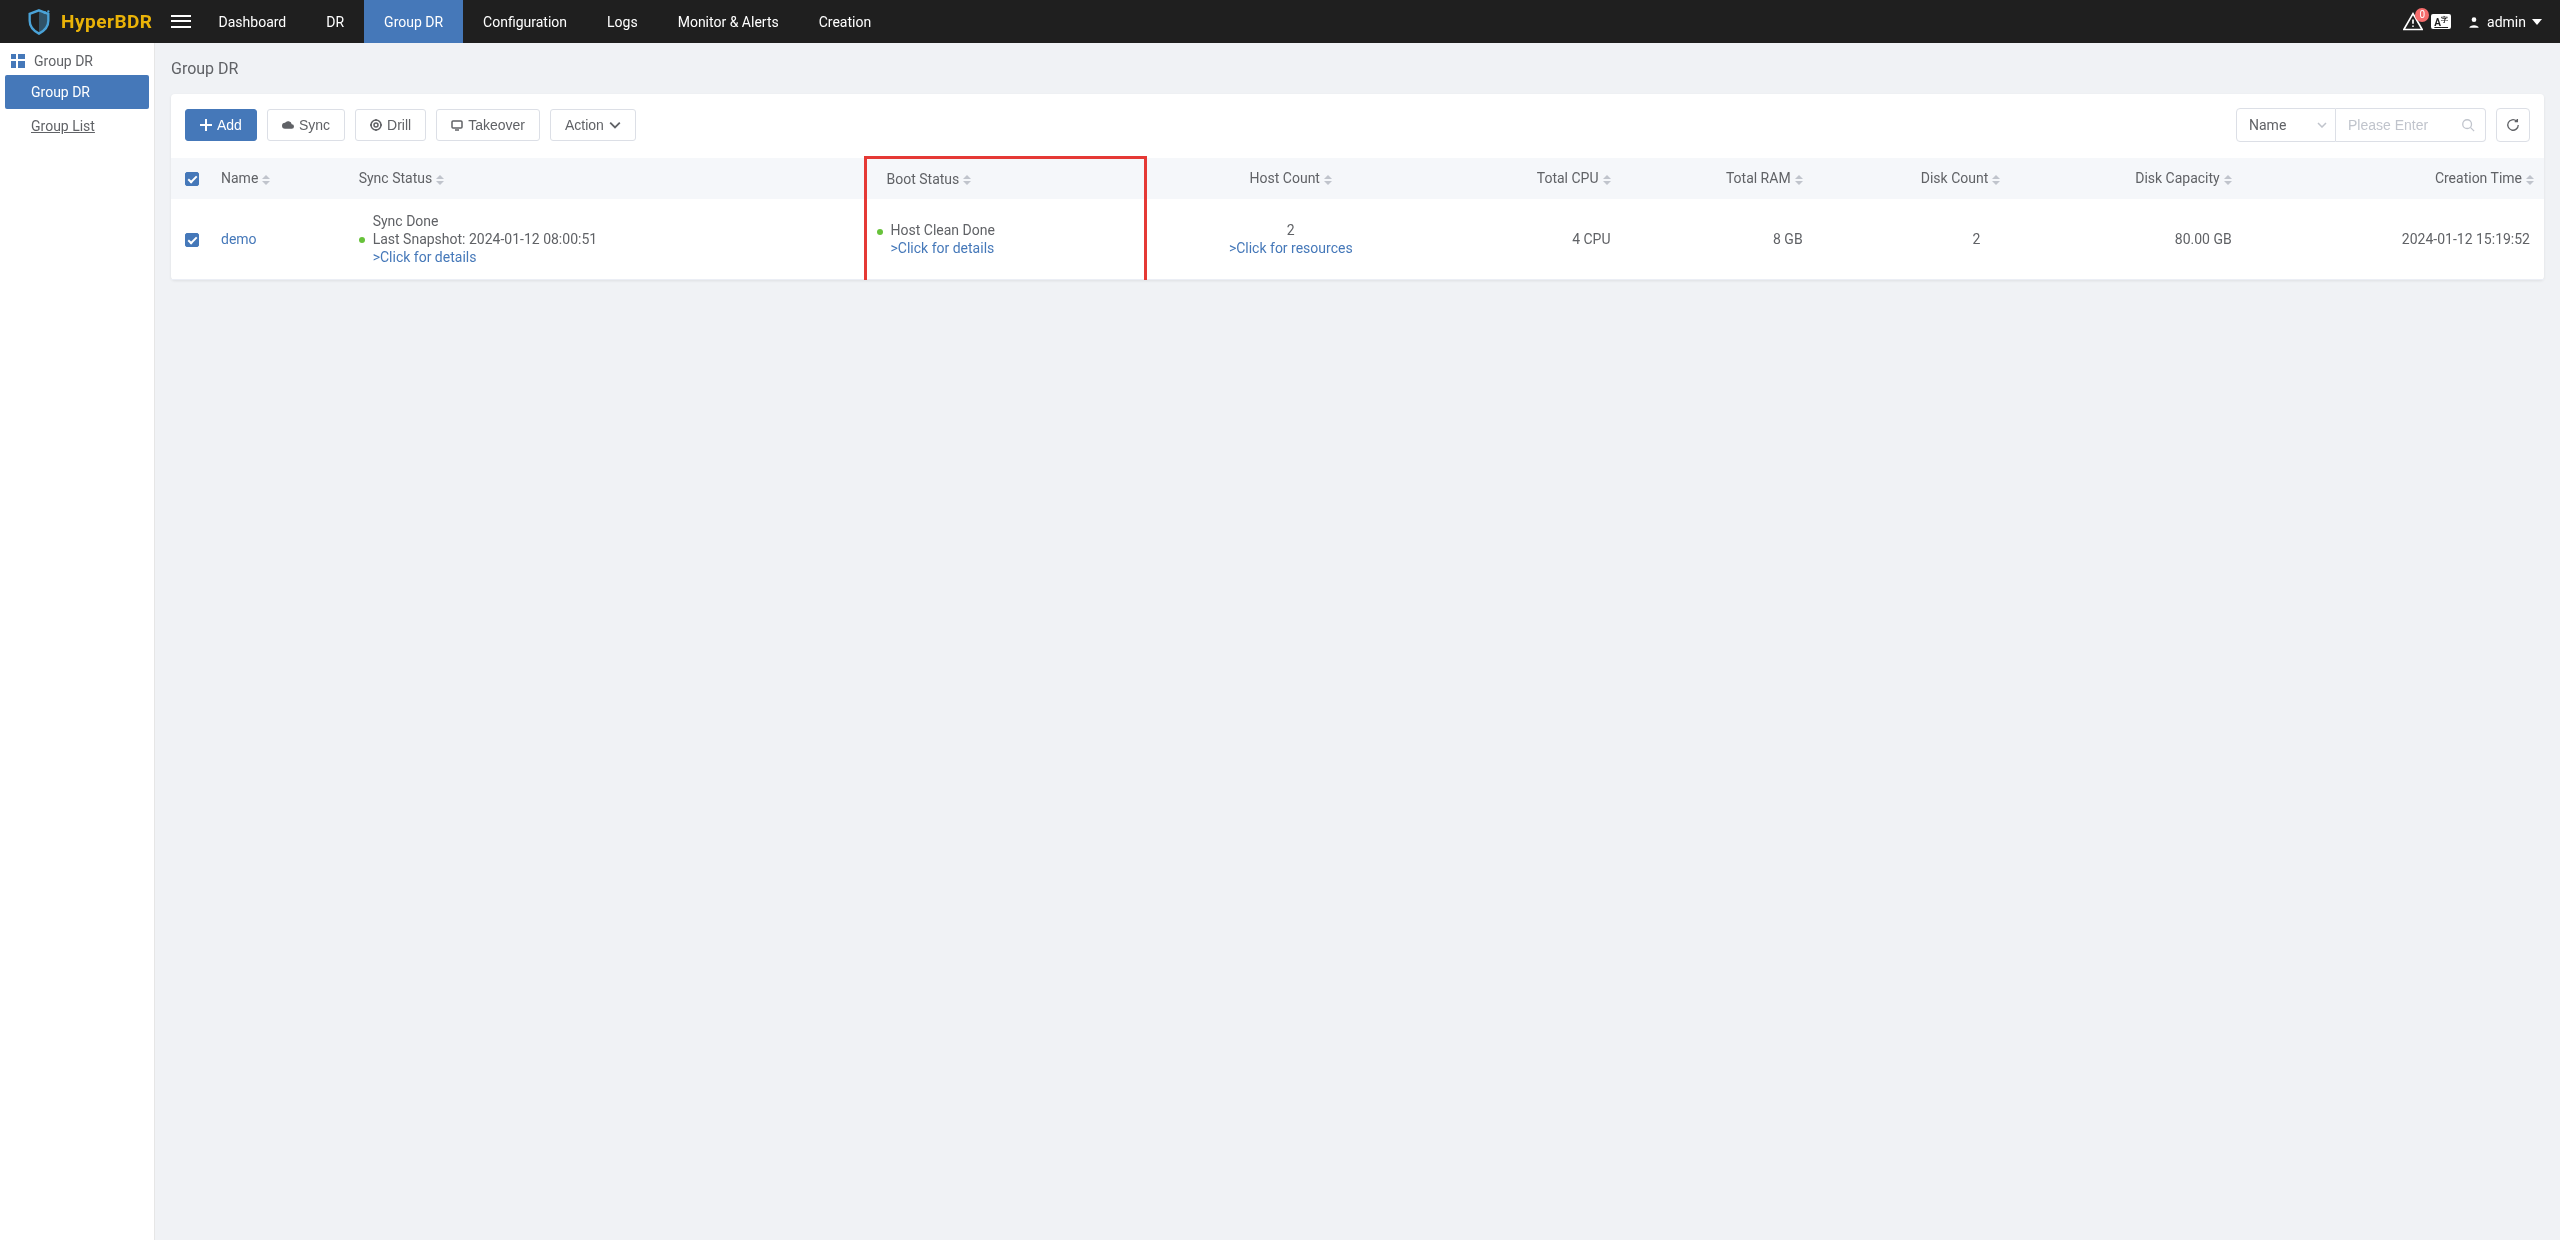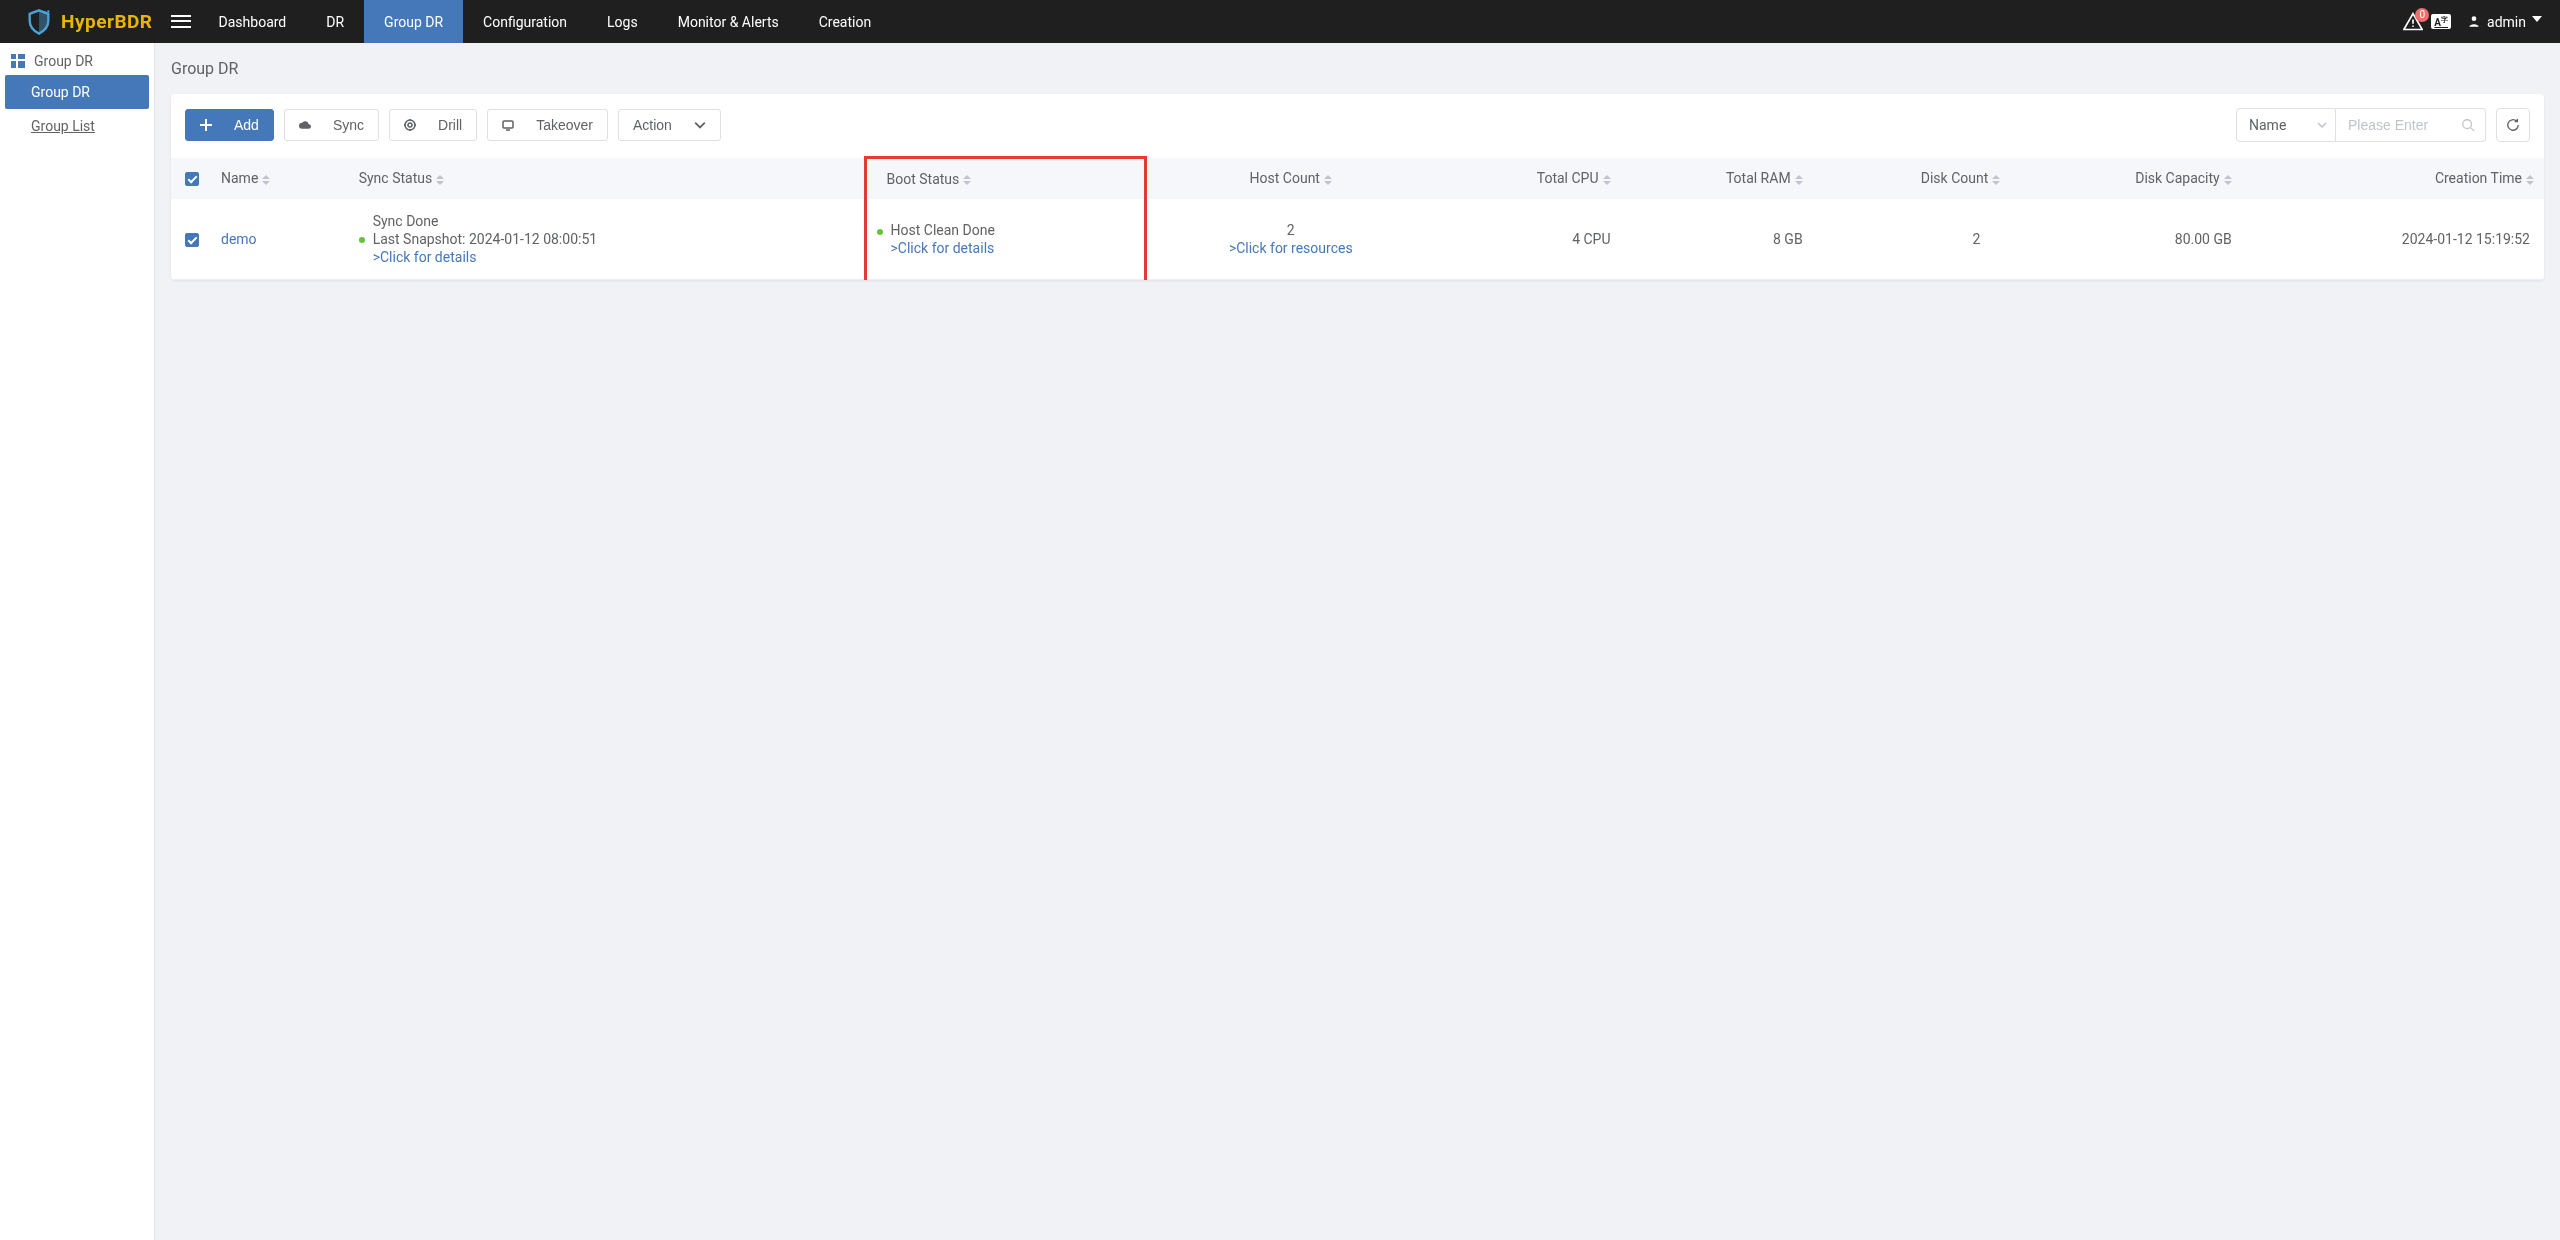--- a/index.html
+++ b/index.html
@@ -12,37 +12,37 @@
     .logo-text { font-weight: bold; font-size: 19px; color: #eab308; letter-spacing: 0.5px; }
     .hamburger { width: 20px; height: 20px; cursor: pointer; display: flex; flex-direction: column; justify-content: space-around; padding: 2px 0; margin-right: 8px; }
     .hamburger span { display: block; width: 100%; height: 2px; background: #fff; }
     .top-nav { display: flex; height: 100%; }
     .top-nav-item { padding: 0 20px; height: 100%; display: flex; align-items: center; color: #fff; cursor: pointer; font-size: 14px; }
     .top-nav-item.active { background: #4578b9; }
     .header-right { margin-left: auto; display: flex; align-items: center; gap: 8px; padding-right: 18px; height: 100%; }
     .alert-icon { position: relative; width: 20px; height: 20px; cursor: pointer; }
     .alert-badge { position: absolute; top: -4px; right: -6px; background: #f56c6c; color: #fff; font-size: 10px; border-radius: 50%; width: 14px; height: 14px; display: flex; align-items: center; justify-content: center; }
     .lang-badge { background: #fff; color: #1f1f1f; font-size: 10px; font-weight: bold; padding: 1px 3px; border-radius: 2px; cursor: pointer; text-decoration: underline; }
-    .user-menu { display: flex; gap: 6px; color: #fff; cursor: pointer; margin-left: 8px; }
+    .user-menu { display: flex; align-items: center; gap: 6px; color: #fff; cursor: pointer; margin-left: 8px; }
     
     
     .layout { display: flex; height: calc(100vh - 43px); }
     .sidebar { width: 155px; background: #fff; border-right: 1px solid #e6e6e6; }
     .sidebar-section { padding: 10px 10px 6px 10px; display: flex; align-items: center; gap: 8px; color: #606266; }
     .sidebar-section svg { width: 16px; height: 16px; }
     .sidebar-item { padding: 9px 10px 9px 26px; cursor: pointer; color: #606266; font-size: 14px; }
     .sidebar-item.active { background: #4578b9; color: #fff; border-radius: 2px; margin: 0 5px; }
     .sidebar-item:not(.active) { margin: 0 5px; text-decoration: underline; }
     
     .main { flex: 1; padding: 0 16px 16px 16px; overflow: auto; }
     .page-title { font-size: 16px; color: #606266; padding: 16px 0; }
     
     .card { background: #fff; border-radius: 4px; box-shadow: 0 1px 3px rgba(0,0,0,0.08); }
     .toolbar { padding: 14px 14px; display: flex; align-items: center; gap: 10px; }
-    .btn { display: inline-flex; align-items: center; gap: 22px; padding: 7px 14px; border-radius: 3px; font-size: 14px; cursor: pointer; border: 1px solid #dcdfe6; background: #fff; color: #606266; }
+    .btn { display: inline-flex; align-items: center; gap: 5px; padding: 7px 14px; border-radius: 3px; font-size: 14px; cursor: pointer; border: 1px solid #dcdfe6; background: #fff; color: #606266; }
     .btn-primary { background: #4578b9; border-color: #4578b9; color: #fff; }
     .btn svg { width: 12px; height: 12px; }
     .toolbar-right { margin-left: auto; display: flex; align-items: center; gap: 0; }
     .select-input { border: 1px solid #dcdfe6; border-radius: 4px 0 0 4px; padding: 7px 26px 7px 12px; color: #606266; width: 100px; position: relative; background: #fff; height: 34px; display: flex; align-items: center; }
     .select-caret { position: absolute; right: 8px; top: 50%; transform: translateY(-50%); }
     .search-input { border: 1px solid #dcdfe6; border-left: none; border-radius: 0 4px 4px 0; padding: 7px 30px 7px 12px; width: 150px; height: 34px; position: relative; display: flex; }
     .search-input input { border: none; outline: none; width: 100%; font-size: 14px; color: #606266; }
     .search-input input::placeholder { color: #c0c4cc; }
     .search-input svg { position: absolute; right: 10px; top: 50%; transform: translateY(-50%); width: 14px; height: 14px; color: #c0c4cc; }
     .refresh-btn { border: 1px solid #dcdfe6; border-radius: 4px; width: 34px; height: 34px; display: flex; align-items: center; justify-content: center; cursor: pointer; margin-left: 10px; background: #fff; }

